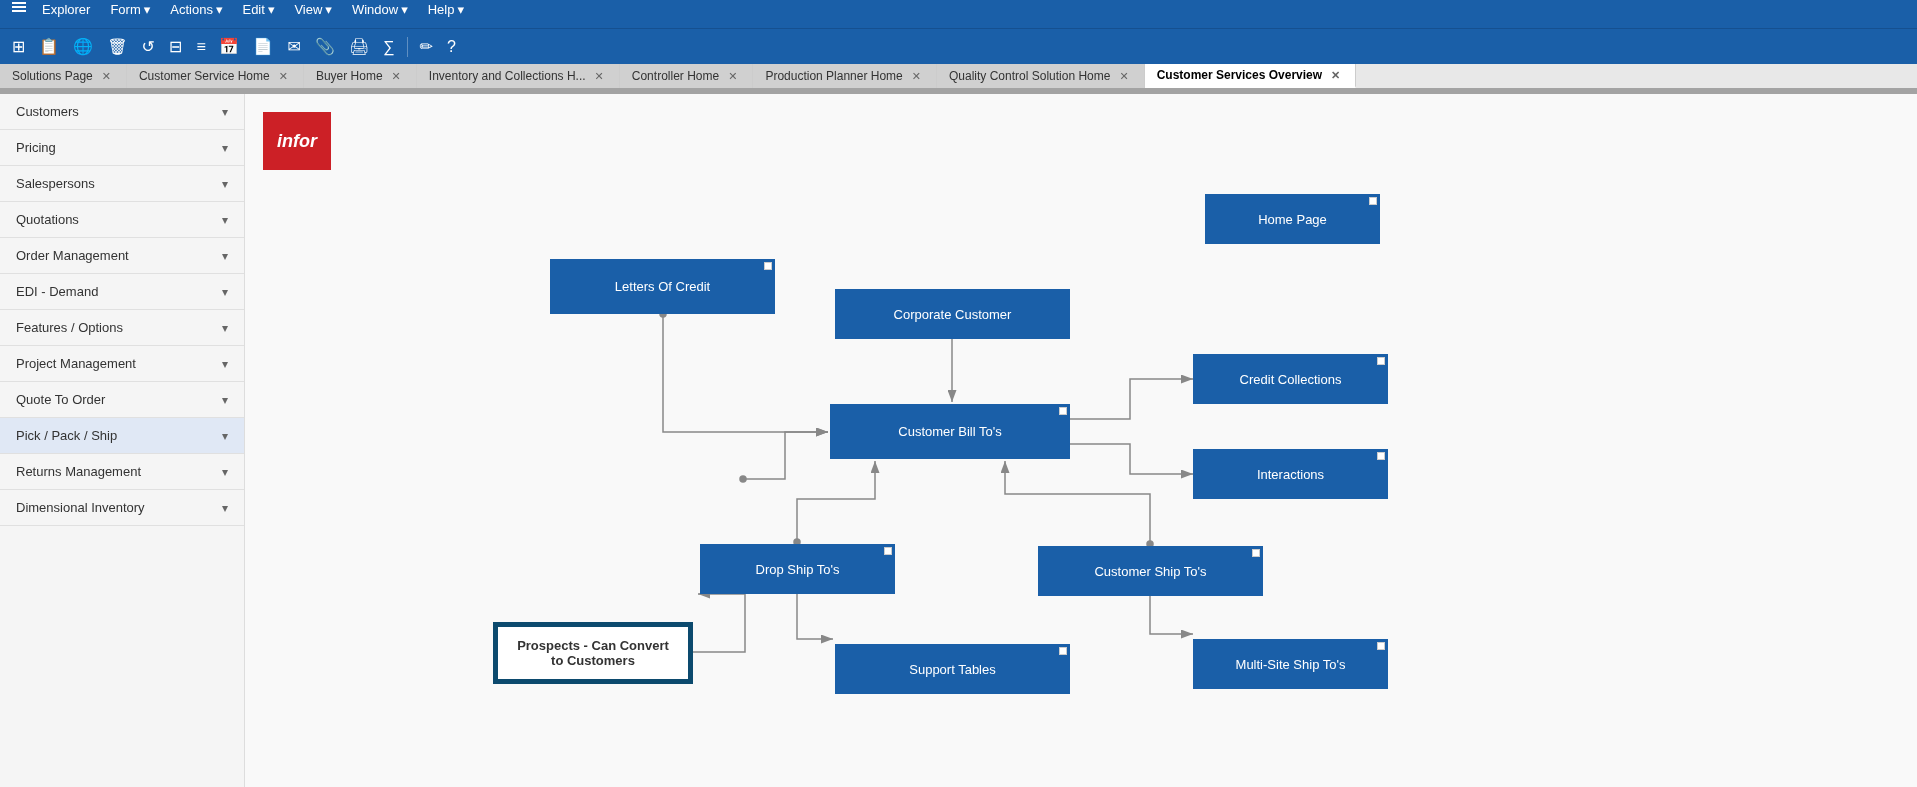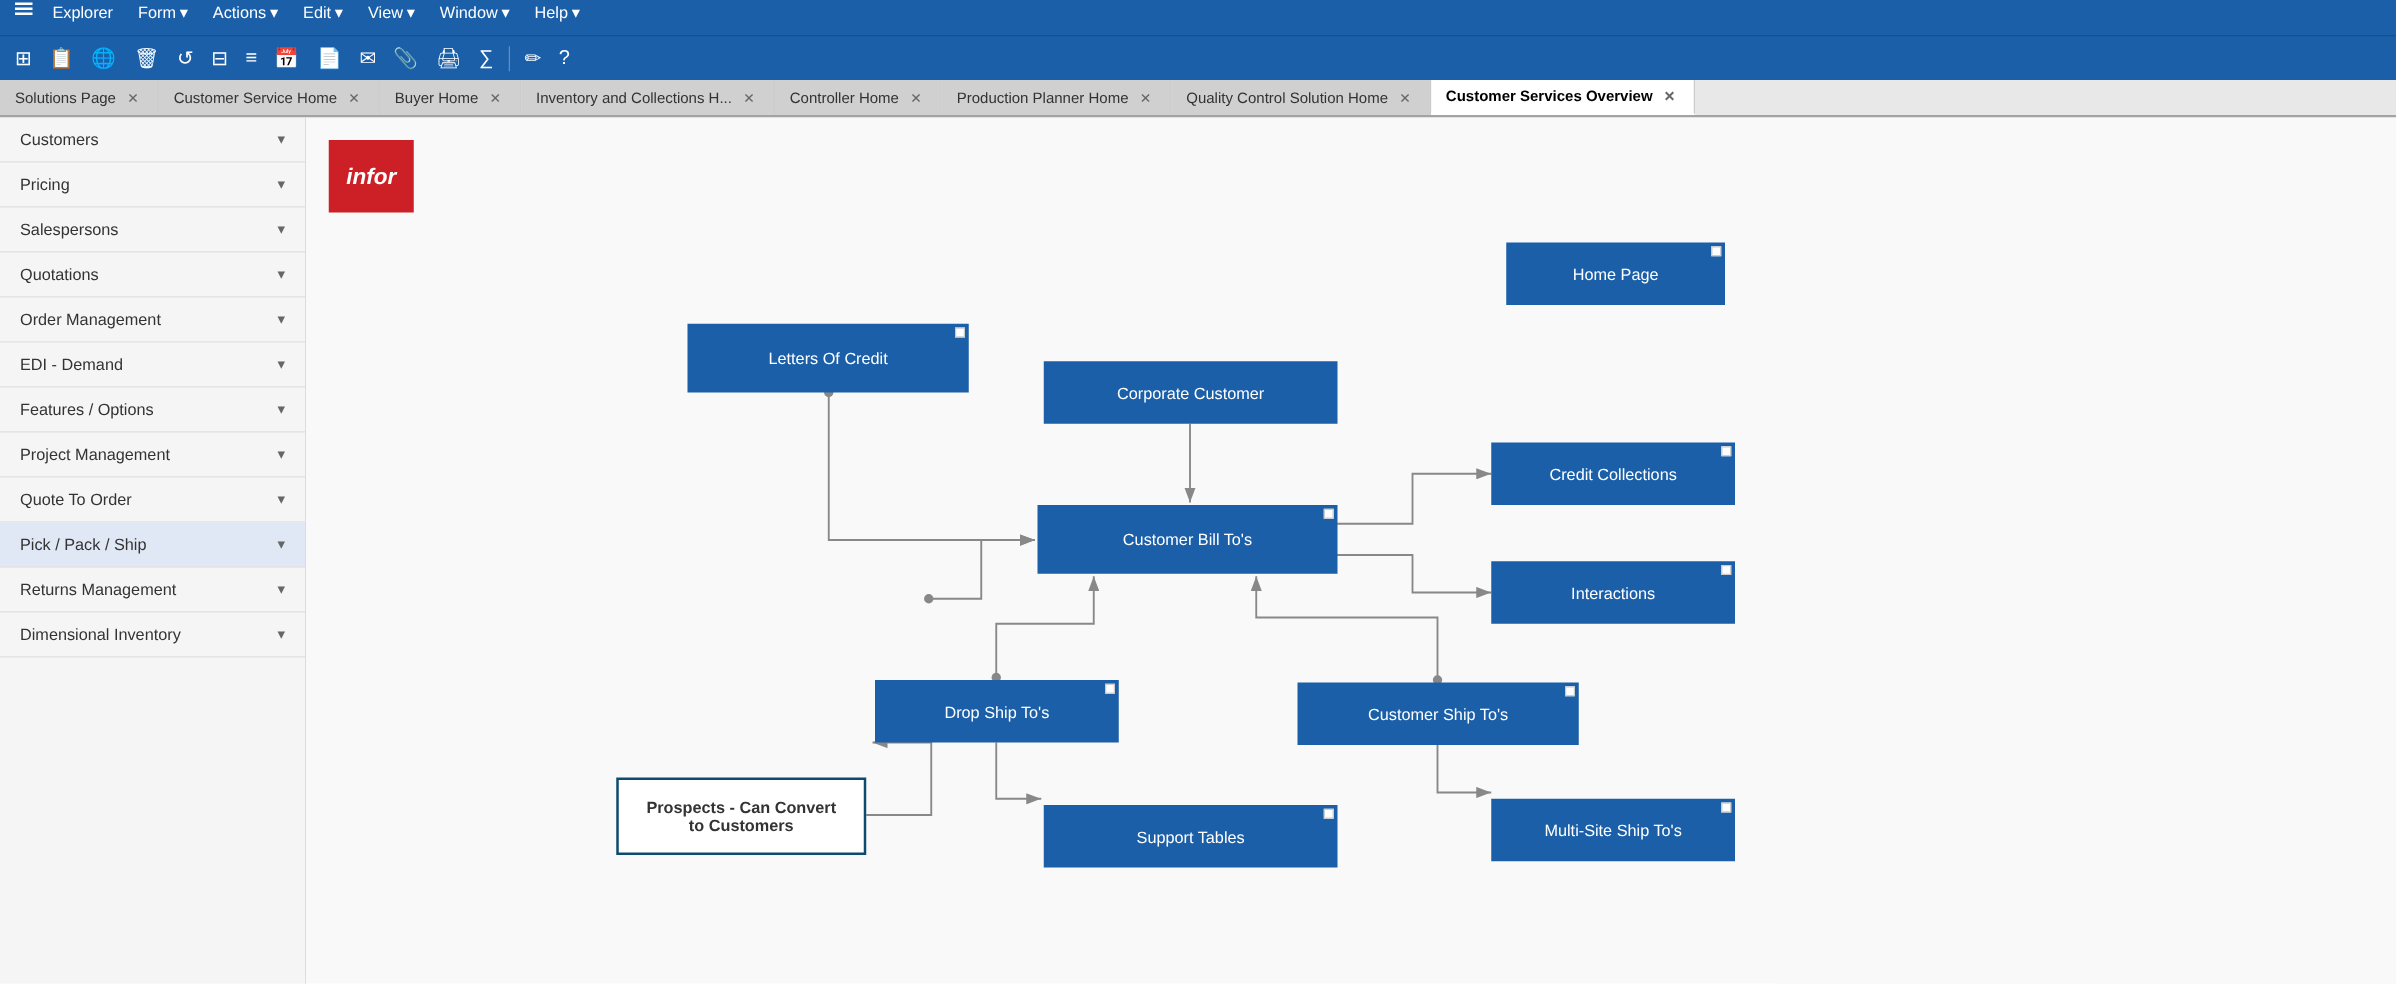--- a/index.html
+++ b/index.html
@@ -48,21 +48,21 @@
       align-items: center;
     }
     .toolbar-separator { width: 1px; height: 20px; background: rgba(255,255,255,0.3); margin: 0 2px; }
 
     
     .tabs-bar {
       background: #e8e8e8;
       height: 30px;
       display: flex;
       align-items: stretch;
-      border-bottom: 2px solid #a3a3a3;
+      border-bottom: 6px solid #a3a3a3;
       overflow-x: auto;
     }
     .tab {
       display: flex;
       align-items: center;
       padding: 0 12px;
       font-size: 12px;
       cursor: pointer;
       white-space: nowrap;
       border-right: 1px solid #ccc;
@@ -94,21 +94,21 @@
     .sidebar {
       width: 245px;
       min-width: 245px;
       background: #f5f5f5;
       border-right: 1px solid #ddd;
       overflow-y: auto;
     }
     .sidebar-item {
       display: flex;
       justify-content: space-between;
-      align-items: flex-start;
+      align-items: flex-end;
       padding: 10px 16px;
       border-bottom: 1px solid #e0e0e0;
       cursor: pointer;
       font-size: 13px;
       color: #333;
     }
     .sidebar-item.active { background: #e0e8f5; }
     .sidebar-item .chevron { color: #666; font-size: 12px; }
 
     
@@ -158,21 +158,21 @@
       width: 8px;
       height: 8px;
       background: #fff;
       border: 1px solid #ccc;
     }
 
     .node-prospect {
       position: absolute;
       background: #fff;
       color: #333;
-      border: 2px solid #0c4a6e;
+      border: 5px solid #0c4a6e;
       display: flex;
       align-items: center;
       justify-content: center;
       text-align: center;
       font-size: 13px;
       font-weight: bold;
       cursor: pointer;
       padding: 21px 12px;
     }
 

